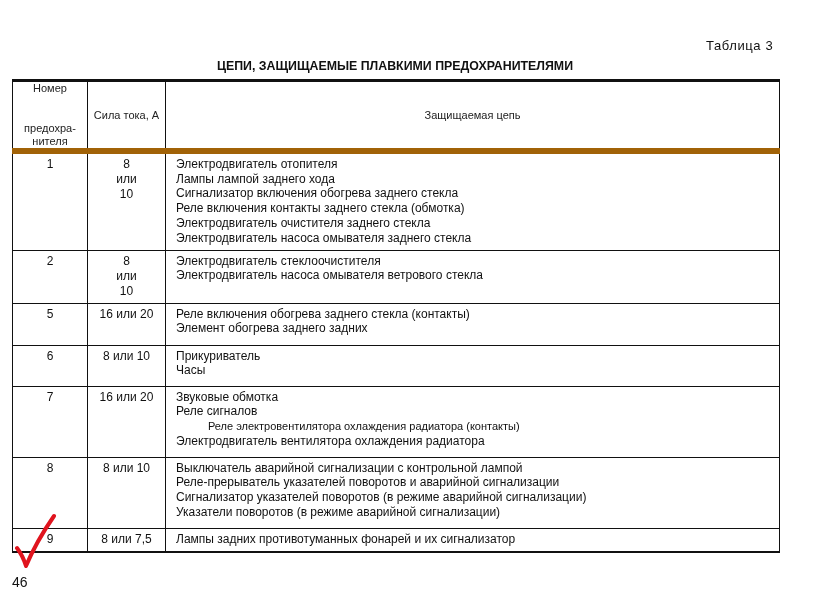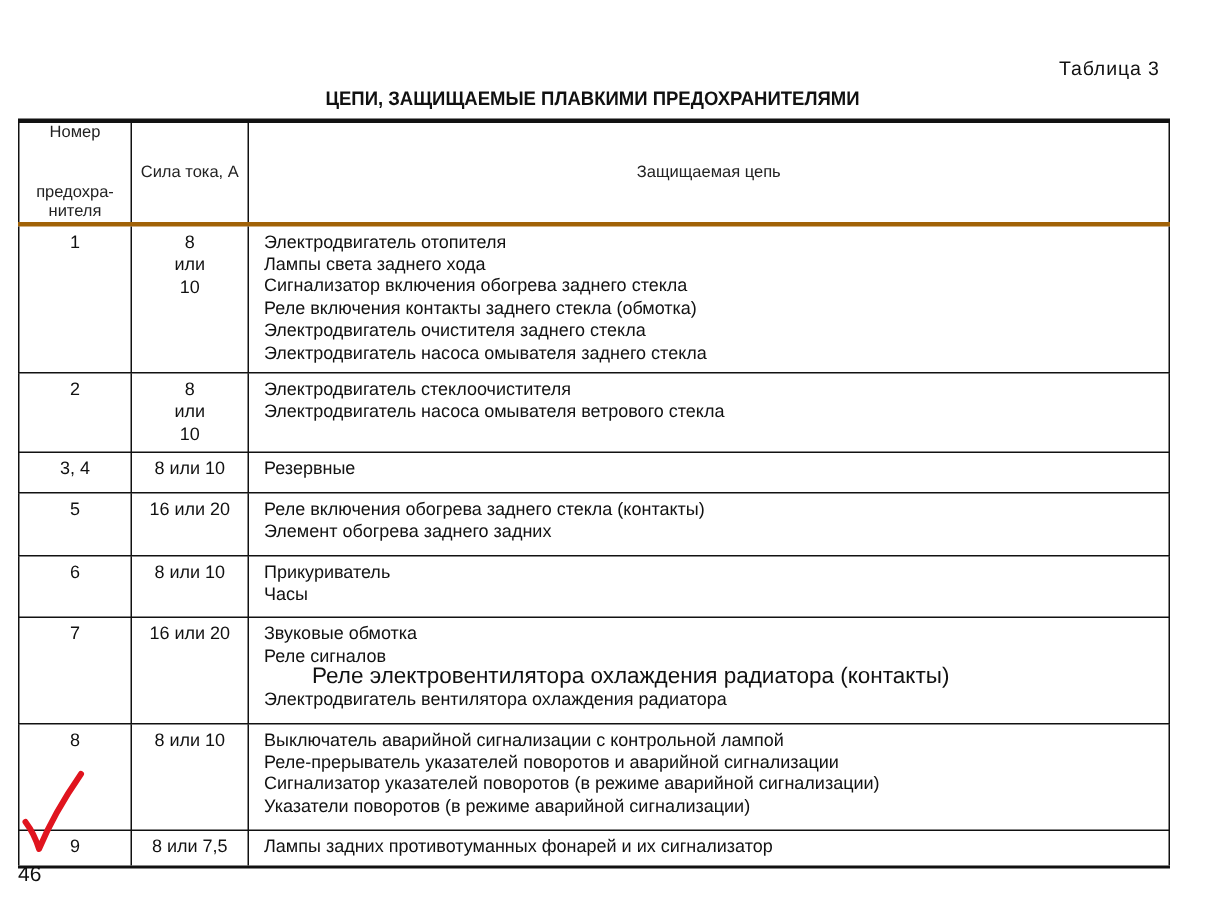--- a/index.html
+++ b/index.html
@@ -4,28 +4,28 @@
 <style>
   html, body { margin: 0; padding: 0; background: #ffffff; }
   body { width: 814px; height: 604px; position: relative; overflow: hidden;
          font-family: "Liberation Sans", sans-serif; color: #111; }
   .table-label { position: absolute; left: 706px; top: 38px; font-size: 13px; letter-spacing: 0.6px; }
   .doc-title { position: absolute; left: 0; width: 790px; top: 58px; text-align: center;
                font-size: 13px; font-weight: bold; transform: scaleX(0.95); }
   .fuse-table { position: absolute; left: 12px; top: 79px; width: 768px;
                 border-collapse: collapse; font-size: 12px; }
   .fuse-table th, .fuse-table td { border: 1px solid #111; vertical-align: top; padding: 0; }
-  .fuse-table thead th { border-top: 3px solid #111; border-bottom: 3px solid #a16207;
+  .fuse-table thead th { border-top: 3px solid #111; border-bottom: 6px solid #a16207;
                          font-weight: normal; font-size: 11px; color: #222; vertical-align: middle;
                          text-align: center; height: 44px; }
   .fuse-table td.num { width: 74px; text-align: center; padding-top: 3px; }
   .fuse-table td.amp { width: 77px; text-align: center; padding-top: 3px; line-height: 15px; }
   .fuse-table td.circ { padding: 3px 10px 4px 10px; line-height: 14.7px; }
   .circ .line { display: block; white-space: nowrap; }
-  .circ .line.small { font-size: 15px; padding-left: 32px; }
+  .circ .line.small { font-size: 11px; padding-left: 32px; }
   .amp .line { display: block; }
   .fuse-table tbody tr:last-child td { border-bottom: 2px solid #111; }
   .fuse-table tbody tr:last-child td.circ, .fuse-table tbody tr:last-child td.amp { }
   .page-number { position: absolute; left: 12px; top: 574px; font-size: 14px; }
   .checkmark { position: absolute; left: 14px; top: 512px; width: 44px; height: 56px; }
 </style>
 </head>
 <body>
 
 <div class="table-label">Таблица 3</div>
@@ -47,50 +47,41 @@
 
     <tr style="height:99px;">
       <td class="num">1</td>
       <td class="amp">
         <span class="line">8</span>
         <span class="line">или</span>
         <span class="line">10</span>
       </td>
       <td class="circ">
         <span class="line">Электродвигатель отопителя</span>
-        <span class="line">Лампы света заднего хода</span>
+        <span class="line">Лампы лампой заднего хода</span>
         <span class="line">Сигнализатор включения обогрева заднего стекла</span>
         <span class="line">Реле включения контакты заднего стекла (обмотка)</span>
         <span class="line">Электродвигатель очистителя заднего стекла</span>
         <span class="line">Электродвигатель насоса омывателя заднего стекла</span>
       </td>
     </tr>
 
     <tr style="height:53px;">
       <td class="num">2</td>
       <td class="amp">
         <span class="line">8</span>
         <span class="line">или</span>
         <span class="line">10</span>
       </td>
       <td class="circ">
         <span class="line">Электродвигатель стеклоочистителя</span>
         <span class="line">Электродвигатель насоса омывателя ветрового стекла</span>
       </td>
     </tr>
 
-    <tr style="height:27px;">
-      <td class="num">3, 4</td>
-      <td class="amp">
-        <span class="line">8 или 10</span>
-      </td>
-      <td class="circ">
-        <span class="line">Резервные</span>
-      </td>
-    </tr>
 
     <tr style="height:42px;">
       <td class="num">5</td>
       <td class="amp">
         <span class="line">16 или 20</span>
       </td>
       <td class="circ">
         <span class="line">Реле включения обогрева заднего стекла (контакты)</span>
         <span class="line">Элемент обогрева заднего задних</span>
       </td>

